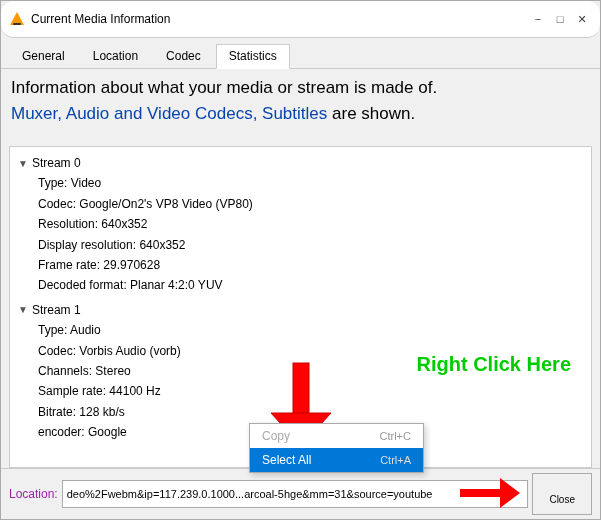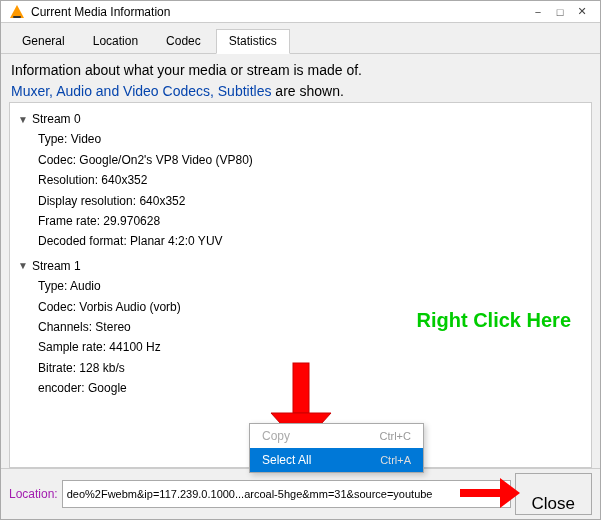--- a/index.html
+++ b/index.html
@@ -18,26 +18,27 @@
       width: 601px;
       height: 520px;
       background: #f0f0f0;
       border: 1px solid #aaa;
       box-shadow: 2px 2px 8px rgba(0,0,0,0.3);
       display: flex;
       flex-direction: column;
     }
     .title-bar {
       background: #fff;
-      padding: 10px 8px;
+      padding: 18px 8px;
       display: flex;
       align-items: center;
       justify-content: space-between;
       border-bottom: 1px solid #ccc;
       height: 22px;
+      border-radius: 13px;
     }
     .title-bar-left {
       display: flex;
       align-items: center;
       gap: 6px;
     }
     .title-text {
       font-size: 12px;
       color: #000;
     }
@@ -73,22 +74,22 @@
       color: #000;
     }
     .tab.active {
       background: #fff;
       border: 1px solid #ccc;
       border-bottom: 1px solid #fff;
       margin-bottom: -1px;
       z-index: 1;
     }
     .info-bar {
-      padding: 6px 10px 0 10px;
-      font-size: 14px;
+      padding: 6px 10px 20px 10px;
+      font-size: 17px;
       color: #000;
       line-height: 1.5;
     }
     .info-highlight {
       color: #0645ad;
     }
     .content-area {
       flex: 1;
       margin: 0 8px;
       border: 1px solid #ccc;
@@ -149,21 +150,21 @@
       height: 28px;
       background: #fff;
       color: #000;
       overflow: hidden;
       white-space: nowrap;
     }
     .close-bottom-btn {
       background: #f0f0f0;
       border: 1px solid #aaa;
       padding: 20px 16px;
-      font-size: 17px;
+      font-size: 10px;
       cursor: pointer;
       height: 40px;
       white-space: nowrap;
     }
 
     
     .context-menu {
       position: absolute;
       bottom: 46px;
       left: 248px;

